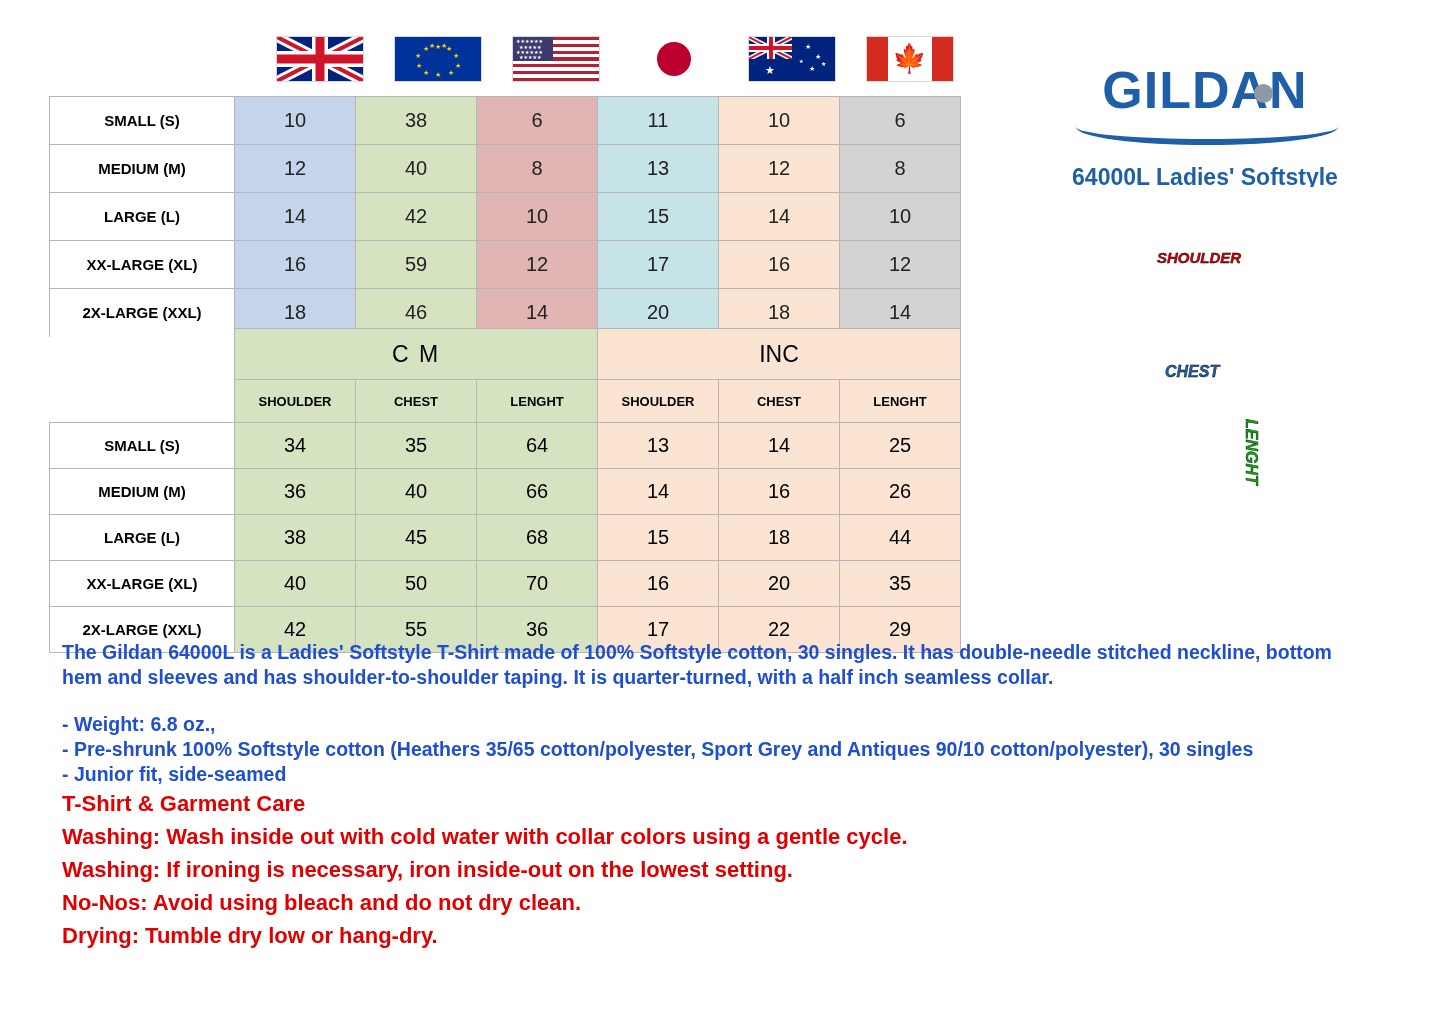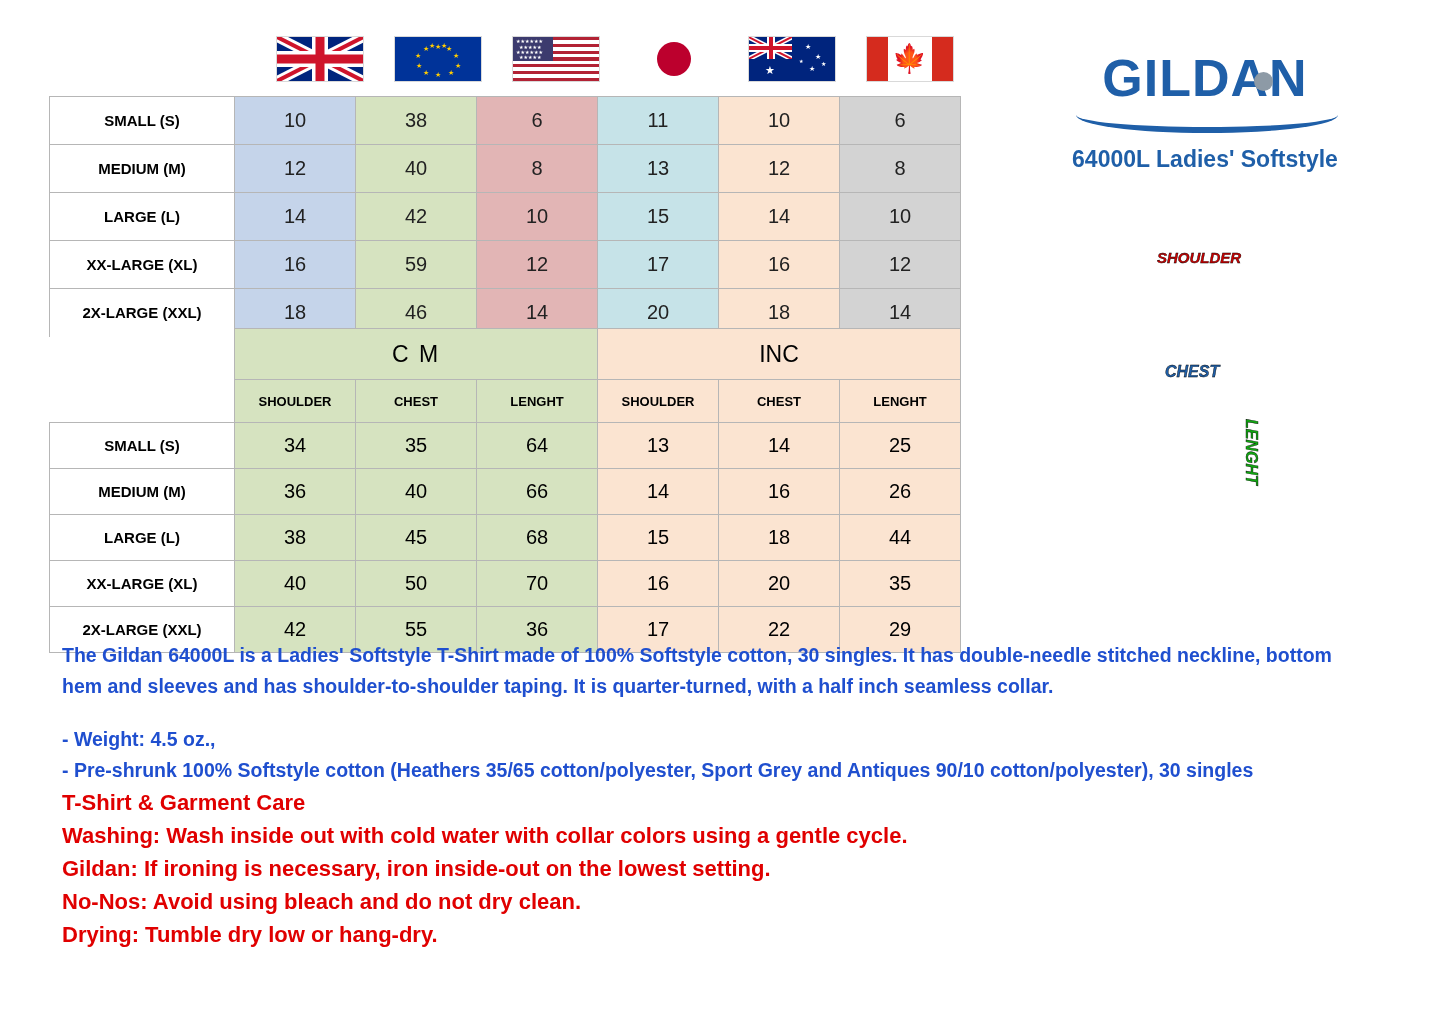--- a/index.html
+++ b/index.html
@@ -191,21 +191,21 @@
     position: absolute;
     left: 1005px;
     top: 50px;
     width: 400px;
     height: 570px;
   }
   #gildan-logo {
     position: relative;
     width: 330px;
     height: 90px;
-    margin: 0 auto;
+    margin: 12px auto;
   }
   #gildan-wordmark {
     font-family: "Liberation Sans", sans-serif;
     font-weight: bold;
     font-size: 52px;
     letter-spacing: 1px;
     color: #1f5fa8;
     text-align: center;
     line-height: 56px;
   }
@@ -274,21 +274,21 @@
   #description {
     position: absolute;
     left: 62px;
     top: 640px;
     width: 1310px;
   }
   .blue-text {
     color: #1f4fcf;
     font-weight: bold;
     font-size: 19.5px;
-    line-height: 31px;
+    line-height: 25px;
     font-family: "Liberation Sans", sans-serif;
   }
   .blue-text p { margin: 0; }
   .spacer { height: 22px; }
   .red-text {
     color: #e00000;
     font-weight: bold;
     font-size: 22px;
     line-height: 33px;
     font-family: "Liberation Sans", sans-serif;
@@ -559,23 +559,24 @@
     <span class="measure-label" id="label-shoulder">SHOULDER</span>
     <span class="measure-label" id="label-chest">CHEST</span>
     <span class="measure-label" id="label-lenght">LENGHT</span>
   </div>
 </div>
 
 <div id="description">
   <div class="blue-text">
     <p>The Gildan 64000L is a Ladies' Softstyle T-Shirt made of 100% Softstyle cotton, 30 singles. It has double-needle stitched neckline, bottom hem and sleeves and has shoulder-to-shoulder taping. It is quarter-turned, with a half inch seamless collar.</p>
     <div class="spacer"></div>
-    <p>- Weight: 4.5 oz.,</p>
+    <p>- Weight: 6.8 oz.,</p>
     <p>- Pre-shrunk 100% Softstyle cotton (Heathers 35/65 cotton/polyester, Sport Grey and Antiques 90/10 cotton/polyester), 30 singles</p>
+    <p>- Junior fit, side-seamed</p>
   </div>
   <div class="red-text">
     <p>T-Shirt &amp; Garment Care</p>
     <p>Washing: Wash inside out with cold water with collar colors using a gentle cycle.</p>
-    <p>Gildan: If ironing is necessary, iron inside-out on the lowest setting.</p>
+    <p>Washing: If ironing is necessary, iron inside-out on the lowest setting.</p>
     <p>No-Nos: Avoid using bleach and do not dry clean.</p>
     <p>Drying: Tumble dry low or hang-dry.</p>
   </div>
 </div>
 
 </body></html>

